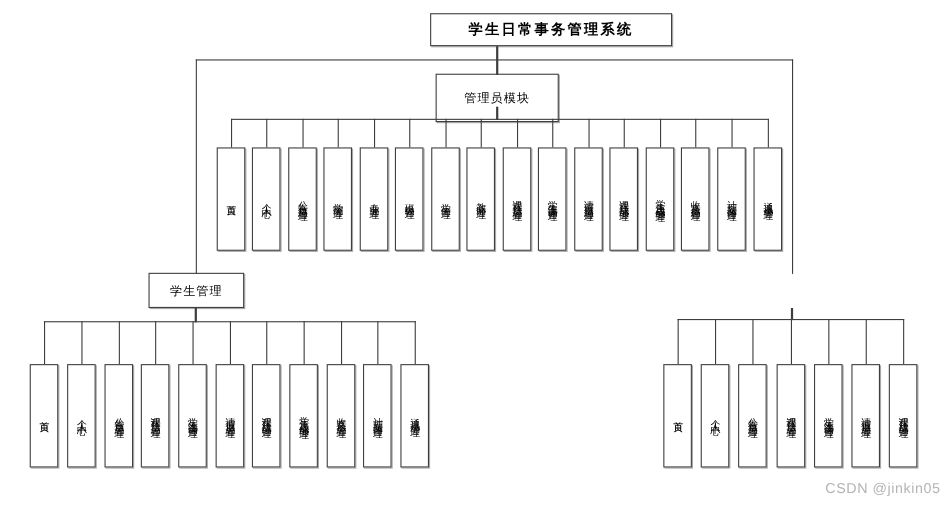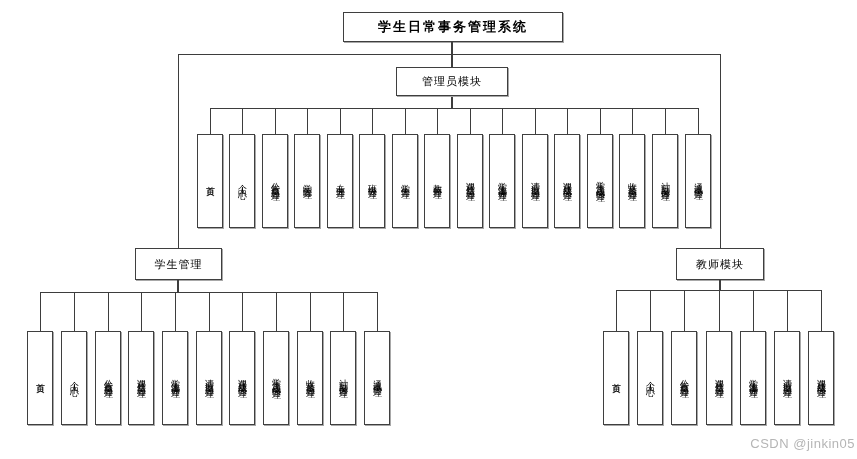--- a/index.html
+++ b/index.html
@@ -15,21 +15,21 @@
     position: absolute;
     background: #ffffff;
     border: 1px solid #3f3f3f;
     box-shadow: 1px 1px 0 #a8a8a8;
     box-sizing: border-box;
     display: flex;
     align-items: center;
     justify-content: center;
     color: #000000;
   }
-  .root-box { font-weight: bold; font-size: 13px; letter-spacing: 2px; }
+  .root-box { font-weight: bold; font-size: 13px; letter-spacing: 2px; margin-left: 48px; }
   .module-box { font-size: 11px; letter-spacing: 1px; }
   .leaf-box .vlabel {
     writing-mode: vertical-rl;
     text-orientation: upright;
     font-size: 9px;
     line-height: 1;
     letter-spacing: 2px;
     white-space: nowrap;
   }
   .hline, .vline { position: absolute; background: #3d3d3d; }
@@ -44,31 +44,28 @@
 </style>
 </head>
 <body>
 
 <div id="canvas">
 
   <div class="box root-box" style="left:343px; top:12px; width:220px; height:30px;">
     <span>学生日常事务管理系统</span>
   </div>
 
-  <div class="box module-box" style="left:396px; top:67px; width:112px; height:29px;">
+  <div class="box module-box" style="left:396px; top:67px; width:112px; height:44px;">
     <span>管理员模块</span>
   </div>
 
   <div class="box module-box" style="left:135px; top:248px; width:87px; height:32px;">
     <span>学生管理</span>
   </div>
 
-  <div class="box module-box" style="left:676px; top:248px; width:88px; height:32px;">
-    <span>教师模块</span>
-  </div>
 
   <div id="connectors">
       <div class="hline" style="left: 178px; top: 54px; width: 543px; height: 1px;"></div>
       <div class="vline" style="left: 451px; top: 42px; width: 2px; height: 26px;"></div>
       <div class="vline" style="left: 178px; top: 54px; width: 1px; height: 195px;"></div>
       <div class="vline" style="left: 720px; top: 54px; width: 1px; height: 195px;"></div>
       <div class="vline" style="left: 451px; top: 97px; width: 2px; height: 12px;"></div>
       <div class="hline" style="left: 210px; top: 108px; width: 489px; height: 1px;"></div>
       <div class="vline" style="left: 210px; top: 108px; width: 1px; height: 27px;"></div>
       <div class="vline" style="left: 242px; top: 108px; width: 1px; height: 27px;"></div>

